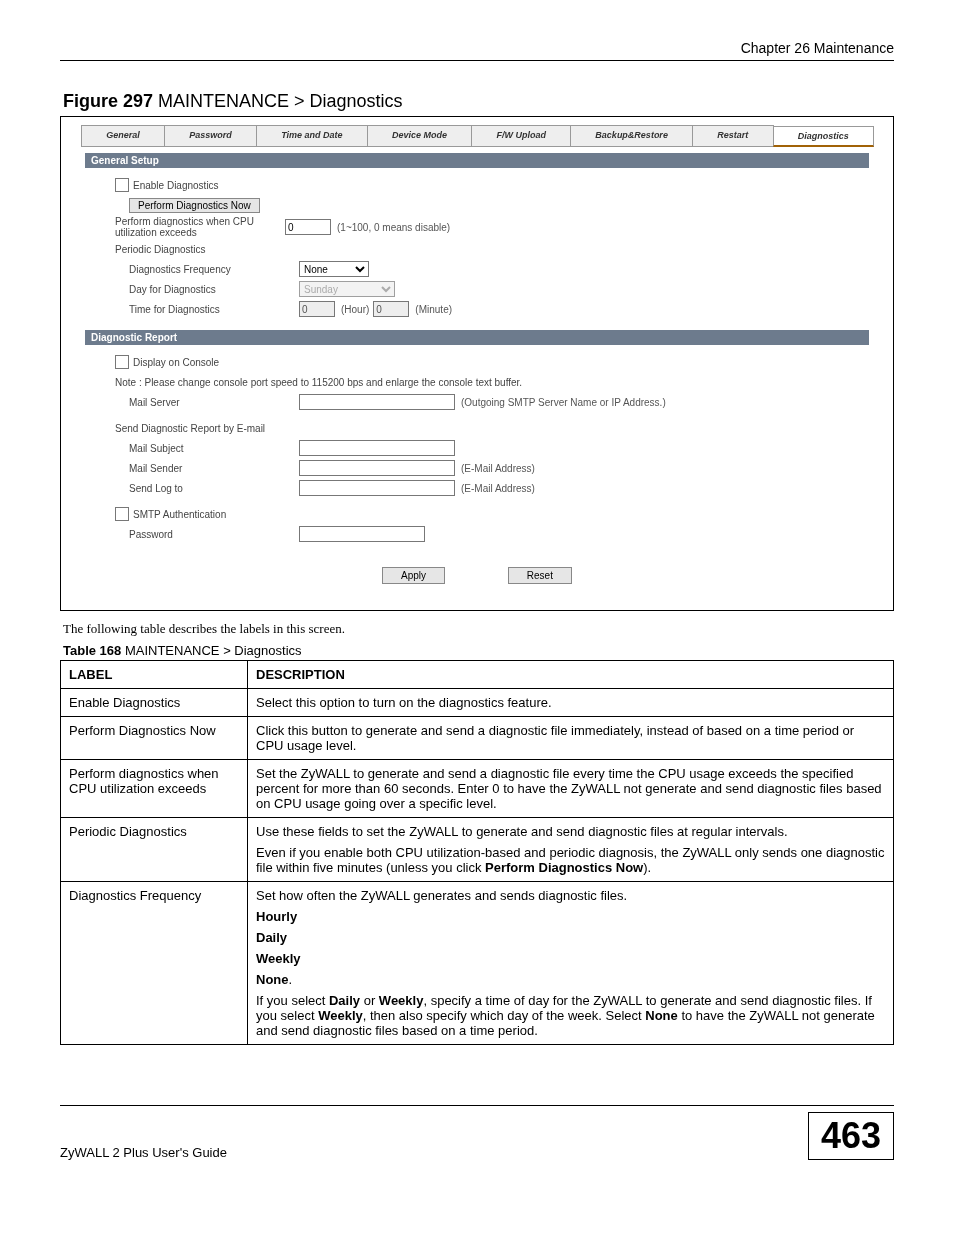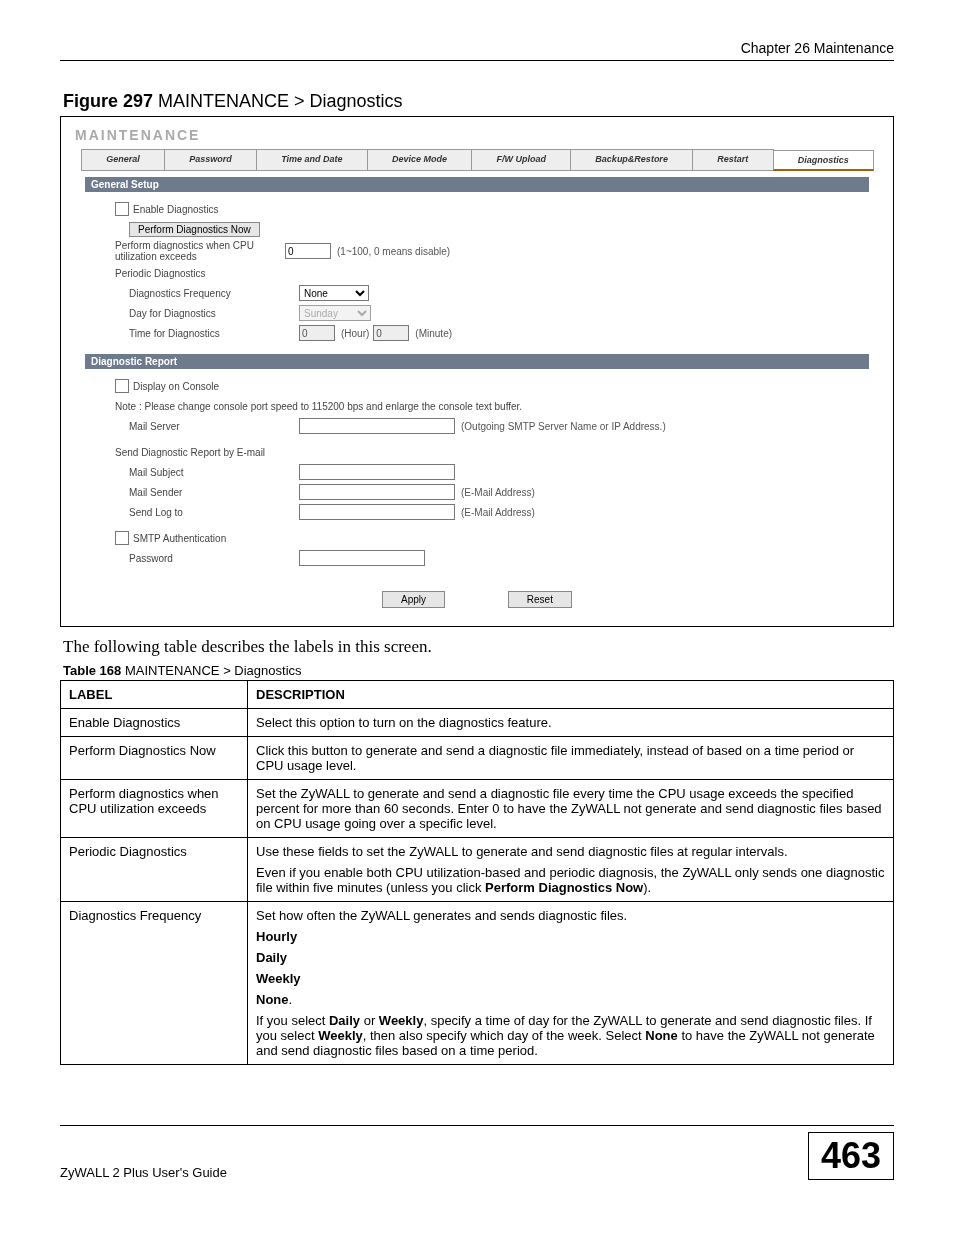--- a/index.html
+++ b/index.html
@@ -62,21 +62,21 @@
     white-space: nowrap;
     font-style: italic;
   }
   .tab.active {
     background: #fff;
     border-bottom: 2px solid #a16207;
     position: relative;
     top: 1px;
   }
   .panel {
-    margin: 6px 14px 4px 14px;
+    margin: 6px 14px 12px 14px;
   }
   .section-bar {
     background: #6d7b8d;
     color: #fff;
     font-size: 10px;
     font-weight: bold;
     padding: 2px 6px;
     margin-top: 6px;
   }
   .section-body {
@@ -127,21 +127,21 @@
   .hint { color: #555; font-size: 10px; margin-left:6px; }
   .button-row {
     text-align: center;
     margin-top: 18px;
   }
   .button-row .btn { padding: 2px 18px; margin: 0 30px; }
 
   
   .body-text {
     font-family: "Times New Roman", Times, serif;
-    font-size: 17px;
+    font-size: 13px;
     margin: 10px 0 6px 3px;
   }
   .table-caption {
     font-size: 13px;
     margin: 6px 0 2px 3px;
   }
   .table-caption b { font-weight: bold; }
 
   
   table.desc {
@@ -185,21 +185,20 @@
 <body>
 
 <div class="chapter-header">Chapter 26 Maintenance</div>
 <hr class="top-rule">
 
 <div class="figure-caption">
   <b>Figure 297</b><span>   MAINTENANCE &gt; Diagnostics</span>
 </div>
 
 <div class="screenshot">
-  <div class="ss-title">MAINTENANCE</div>
 
   <div class="tabs">
     <div class="tab">General</div>
     <div class="tab">Password</div>
     <div class="tab">Time and Date</div>
     <div class="tab">Device Mode</div>
     <div class="tab">F/W Upload</div>
     <div class="tab">Backup&amp;Restore</div>
     <div class="tab">Restart</div>
     <div class="tab active">Diagnostics</div>
@@ -225,21 +224,21 @@
       </div>
       <div class="row">
         <span class="lbl">Periodic Diagnostics</span>
       </div>
       <div class="row">
         <span class="lbl indent">Diagnostics Frequency</span>
         <select class="sel" style="width:70px"><option>None</option></select>
       </div>
       <div class="row">
         <span class="lbl indent">Day for Diagnostics</span>
-        <select class="sel disabled" style="width:72px" disabled=""><option>Sunday</option></select>
+        <select class="sel disabled" style="width:96px" disabled=""><option>Sunday</option></select>
       </div>
       <div class="row">
         <span class="lbl indent">Time for Diagnostics</span>
         <input class="txt" style="width: 30px; background: rgb(238, 238, 238);" disabled="" value="0">
         <span class="hint">(Hour)</span>
         <input class="txt" style="width: 30px; background: rgb(238, 238, 238); margin-left: 4px;" disabled="" value="0">
         <span class="hint">(Minute)</span>
       </div>
     </div>
 

